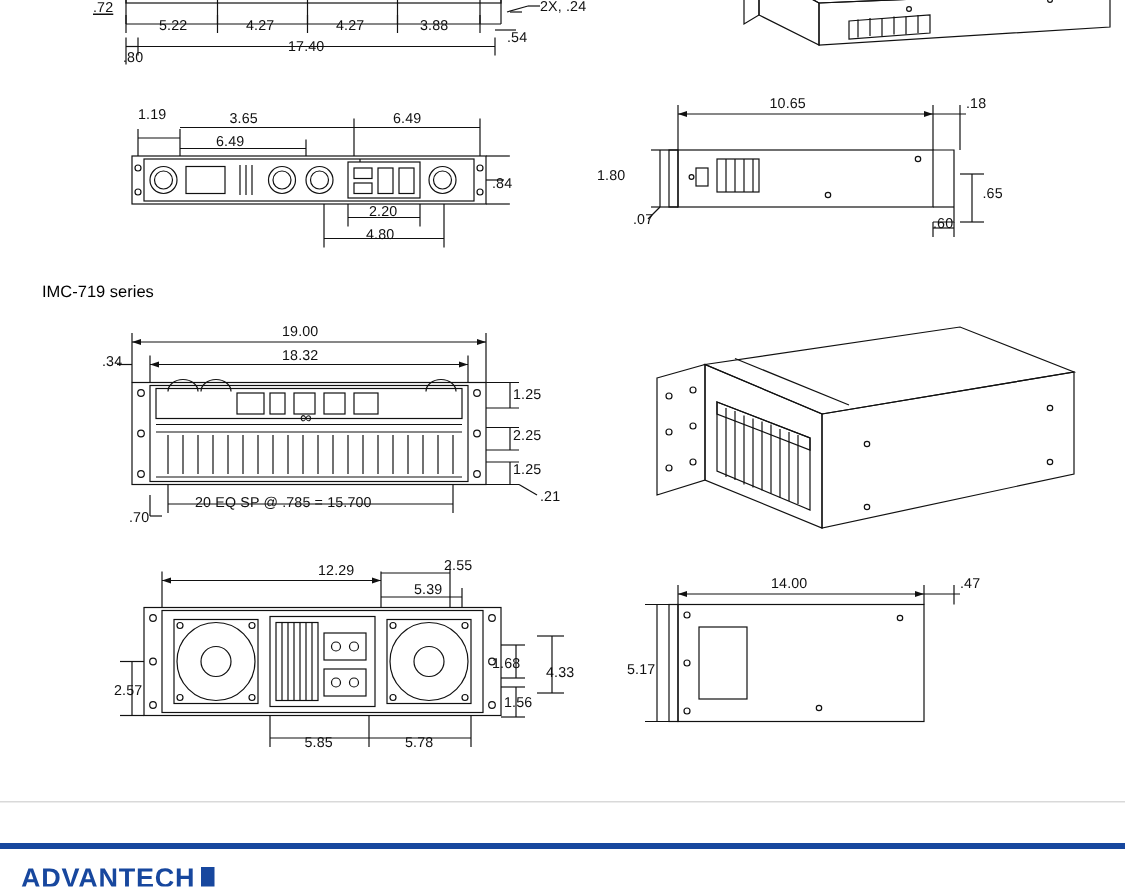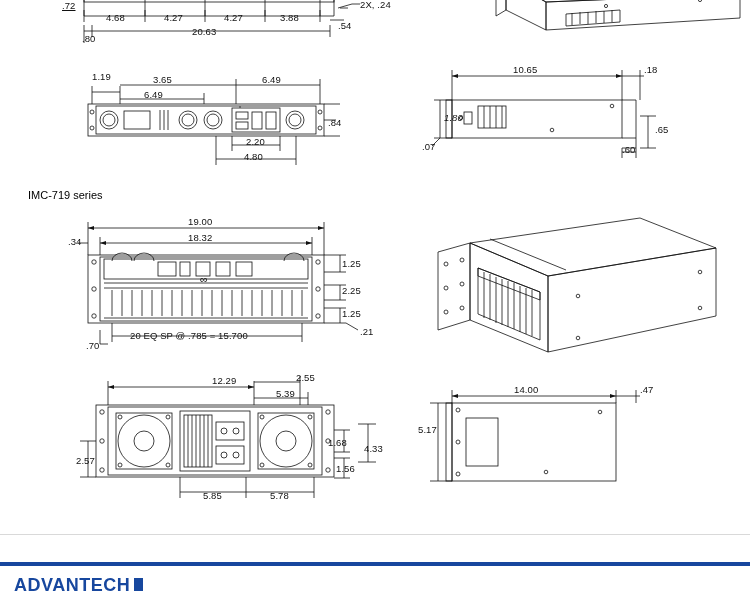--- a/index.html
+++ b/index.html
@@ -448,40 +448,40 @@
         <polygon points="622,76 616,74 616,78"></polygon>
         <polygon points="452,396 458,394 458,398"></polygon>
         <polygon points="616,396 610,394 610,398"></polygon>
         <polygon points="108,387 114,385 114,389"></polygon>
         <polygon points="254,387 248,385 248,389"></polygon>
       </g>
     </g>
   </svg>
 
   <div class="dimtext" style="left:62px;top:0px;text-decoration:underline;">.72</div>
-  <div class="dimtext" style="left:106px;top:12px;">4.68</div>
+  <div class="dimtext" style="left:106px;top:12px;">5.22</div>
   <div class="dimtext" style="left:164px;top:12px;">4.27</div>
   <div class="dimtext" style="left:224px;top:12px;">4.27</div>
   <div class="dimtext" style="left:280px;top:12px;">3.88</div>
   <div class="dimtext" style="left:360px;top:-1px;">2X, .24</div>
   <div class="dimtext" style="left:82px;top:33px;">.80</div>
-  <div class="dimtext" style="left:192px;top:26px;">20.63</div>
+  <div class="dimtext" style="left:192px;top:26px;">17.40</div>
   <div class="dimtext" style="left:338px;top:20px;">.54</div>
 
   <div class="dimtext" style="left:92px;top:71px;text-align:right;">1.19</div>
   <div class="dimtext" style="left:153px;top:74px;">3.65</div>
   <div class="dimtext" style="left:262px;top:74px;">6.49</div>
   <div class="dimtext" style="left:144px;top:89px;">6.49</div>
   <div class="dimtext" style="left:328px;top:117px;">.84</div>
   <div class="dimtext" style="left:246px;top:136px;">2.20</div>
   <div class="dimtext" style="left:244px;top:151px;">4.80</div>
 
   <div class="dimtext" style="left:513px;top:64px;">10.65</div>
   <div class="dimtext" style="left:644px;top:64px;">.18</div>
-  <div class="dimtext" style="left:444px;top:112px;font-style:italic;">1.80</div>
+  <div class="dimtext" style="left:398px;top:112px;">1.80</div>
   <div class="dimtext" style="left:422px;top:141px;">.07</div>
   <div class="dimtext" style="left:655px;top:124px;">.65</div>
   <div class="dimtext" style="left:622px;top:144px;">.60</div>
 
   <div class="section-title" style="left:28px;top:189px;">IMC-719 series</div>
 
   <div class="dimtext" style="left:188px;top:216px;">19.00</div>
   <div class="dimtext" style="left:188px;top:232px;">18.32</div>
   <div class="dimtext" style="left:68px;top:236px;">.34</div>
   <div class="dimtext" style="left:200px;top:273px;font-size:11px;">∞</div>
@@ -497,21 +497,21 @@
   <div class="dimtext" style="left:276px;top:388px;text-align:right;">5.39</div>
   <div class="dimtext" style="left:76px;top:455px;">2.57</div>
   <div class="dimtext" style="left:328px;top:437px;">1.68</div>
   <div class="dimtext" style="left:364px;top:443px;text-align:center;">4.33</div>
   <div class="dimtext" style="left:336px;top:463px;">1.56</div>
   <div class="dimtext" style="left:203px;top:490px;">5.85</div>
   <div class="dimtext" style="left:270px;top:490px;">5.78</div>
 
   <div class="dimtext" style="left:514px;top:384px;">14.00</div>
   <div class="dimtext" style="left:640px;top:384px;">.47</div>
-  <div class="dimtext" style="left:418px;top:424px;">5.17</div>
+  <div class="dimtext" style="left:418px;top:441px;">5.17</div>
 
   <div class="hline" style="left:0;right:0;top:534px;"></div>
 
   <div class="footer">
     <div class="footer-bar"></div>
     <div class="logo">
       <span class="logo-text">ADVANTECH</span>
       <span class="logo-box"></span>
     </div>
   </div>

